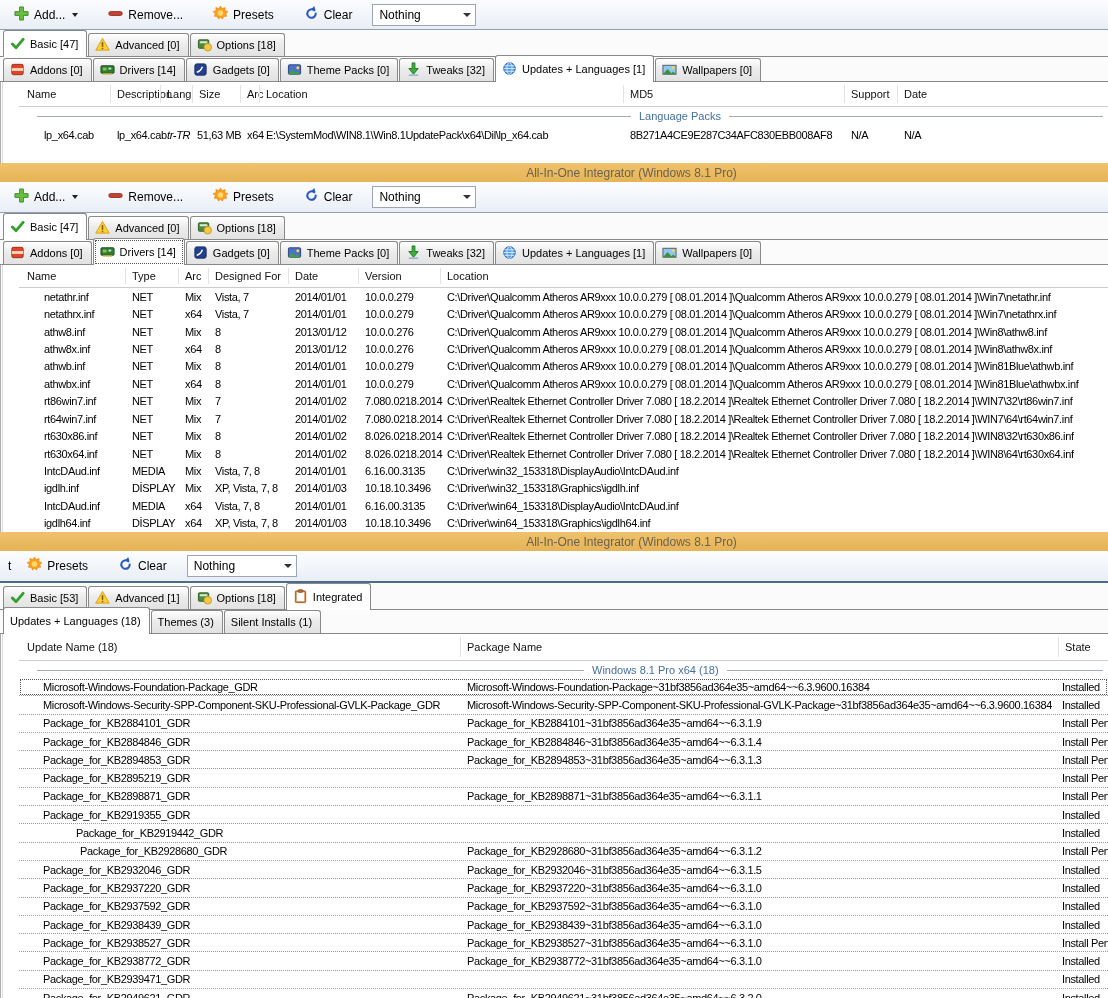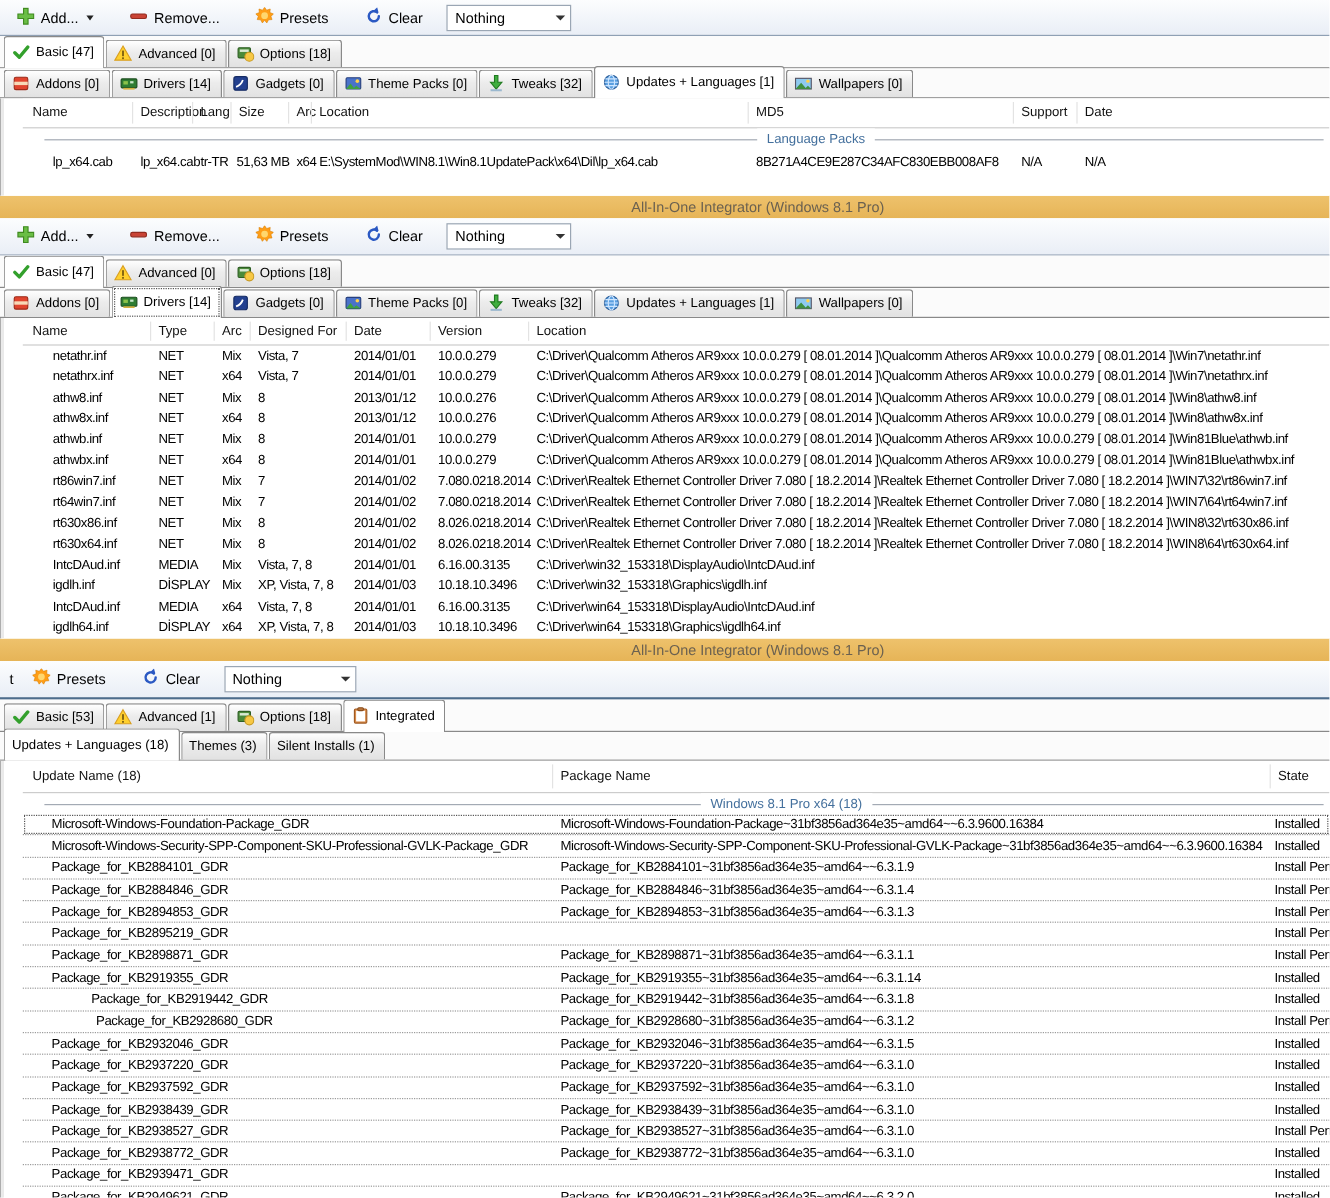--- a/index.html
+++ b/index.html
@@ -202,21 +202,21 @@
         <span class="hcell" style="left: 832px;">Support</span>
         <span class="hcell" style="left: 885px;">Date</span>
       </div>
       <div class="grid-body">
         <div class="grouprow" style="height: 18px;">
           <span class="grouplabel" style="left: 612px;">Language Packs</span>
         </div>
         <div class="grow" style="height: 20px;">
           <span class="cell" style="left: 25px;">lp_x64.cab</span>
           <span class="cell" style="left: 98px;">lp_x64.cab</span>
-          <span class="cell" style="left: 148px;">tr-TR</span>
+          <span class="cell" style="left: 148px; font-style: italic;">tr-TR</span>
           <span class="cell" style="left: 178px;">51,63 MB</span>
           <span class="cell" style="left: 228px;">x64</span>
           <span class="cell" style="left: 247px;">E:\SystemMod\WIN8.1\Win8.1UpdatePack\x64\Dil\lp_x64.cab</span>
           <span class="cell" style="left: 611px;">8B271A4CE9E287C34AFC830EBB008AF8</span>
           <span class="cell" style="left: 832px;">N/A</span>
           <span class="cell" style="left: 885px;">N/A</span>
         </div>
       </div>
     </div>
 </section>
@@ -616,26 +616,24 @@
           <span class="cell" style="left: 24px;">Package_for_KB2895219_GDR</span>
           <span class="cell" style="left: 1043px;">Install Pending</span>
         </div>
         <div class="grow dotted" style="height: 18.3px;">
           <span class="cell" style="left: 24px;">Package_for_KB2898871_GDR</span>
           <span class="cell" style="left: 448px;">Package_for_KB2898871~31bf3856ad364e35~amd64~~6.3.1.1</span>
           <span class="cell" style="left: 1043px;">Install Pending</span>
         </div>
         <div class="grow dotted" style="height: 18.3px;">
           <span class="cell" style="left: 24px;">Package_for_KB2919355_GDR</span>
-          <span class="cell" style="left: 448px;">Package_for_KB2919355~31bf3856ad364e35~amd64~~6.3.1.14</span>
           <span class="cell" style="left: 1043px;">Installed</span>
         </div>
         <div class="grow dotted" style="height: 18.3px;">
           <span class="cell" style="left: 24px; margin-left: 33px;">Package_for_KB2919442_GDR</span>
-          <span class="cell" style="left: 448px;">Package_for_KB2919442~31bf3856ad364e35~amd64~~6.3.1.8</span>
           <span class="cell" style="left: 1043px;">Installed</span>
         </div>
         <div class="grow dotted" style="height: 18.3px;">
           <span class="cell" style="left: 24px; margin-left: 37px;">Package_for_KB2928680_GDR</span>
           <span class="cell" style="left: 448px;">Package_for_KB2928680~31bf3856ad364e35~amd64~~6.3.1.2</span>
           <span class="cell" style="left: 1043px;">Install Pending</span>
         </div>
         <div class="grow dotted" style="height: 18.3px;">
           <span class="cell" style="left: 24px;">Package_for_KB2932046_GDR</span>
           <span class="cell" style="left: 448px;">Package_for_KB2932046~31bf3856ad364e35~amd64~~6.3.1.5</span>

